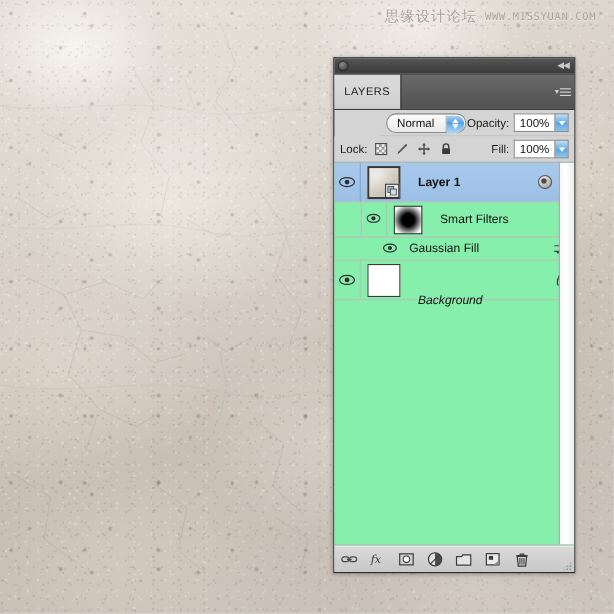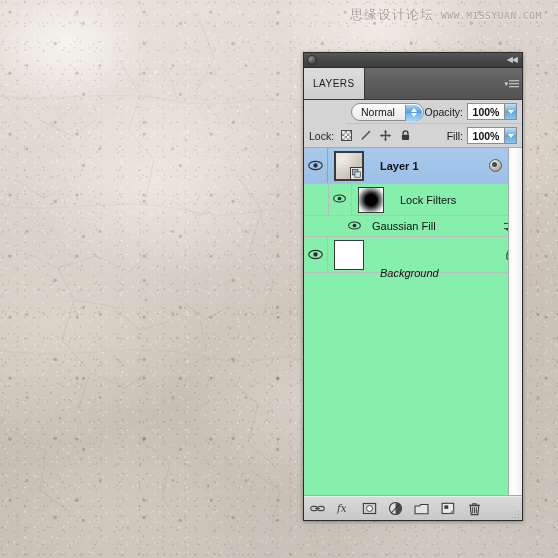--- a/index.html
+++ b/index.html
@@ -238,21 +238,20 @@
     height: 17px;
   }
   .num-field .nf-val {
     width: 37px;
     background: #fff;
     border: 1px solid #8d8d8d;
     border-right: none;
     display: flex; align-items: center; justify-content: center;
     font-size: 10.5px;
     color: #111;
-    font-weight: bold;
   }
   .num-field .nf-arrow {
     width: 13px;
     background: linear-gradient(to bottom, #bfe0f8, #5fa7e0 55%, #8cc6ef);
     border: 1px solid #8d8d8d;
     display: flex; align-items: center; justify-content: center;
   }
   .num-field .nf-arrow i {
     width: 0; height: 0;
     border-left: 3px solid transparent;
@@ -609,21 +608,21 @@
           <span class="eye">
             <svg width="13" height="9" viewBox="0 0 16 11">
               <ellipse cx="8" cy="5.5" rx="7.2" ry="4.4" fill="none" stroke="#2e2e2e" stroke-width="1.3"></ellipse>
               <circle cx="8" cy="5.5" r="2.3" fill="#2e2e2e"></circle>
             </svg>
           </span>
         </span>
         <span class="thumb-cell" style="width:38px">
           <span class="mask-thumb"></span>
         </span>
-        <span class="layer-name plain">Lock Filters</span>
+        <span class="layer-name plain">Smart Filters</span>
       </div>
 
       <div class="layer-row sub-small">
         <span class="indent-40"></span>
         <span style="width:22px;display:flex;align-items:center;justify-content:center;flex:none">
           <span class="eye">
             <svg width="13" height="9" viewBox="0 0 16 11">
               <ellipse cx="8" cy="5.5" rx="7.2" ry="4.4" fill="none" stroke="#2e2e2e" stroke-width="1.3"></ellipse>
               <circle cx="8" cy="5.5" r="2.3" fill="#2e2e2e"></circle>
             </svg>

